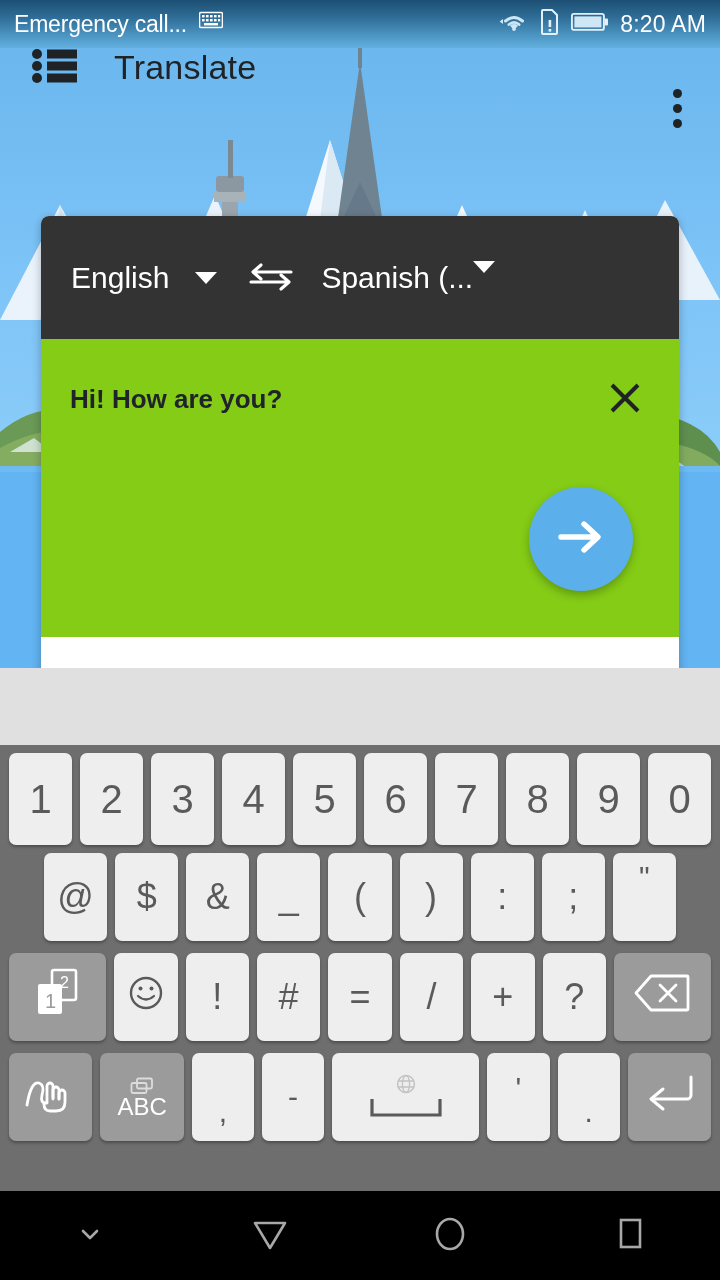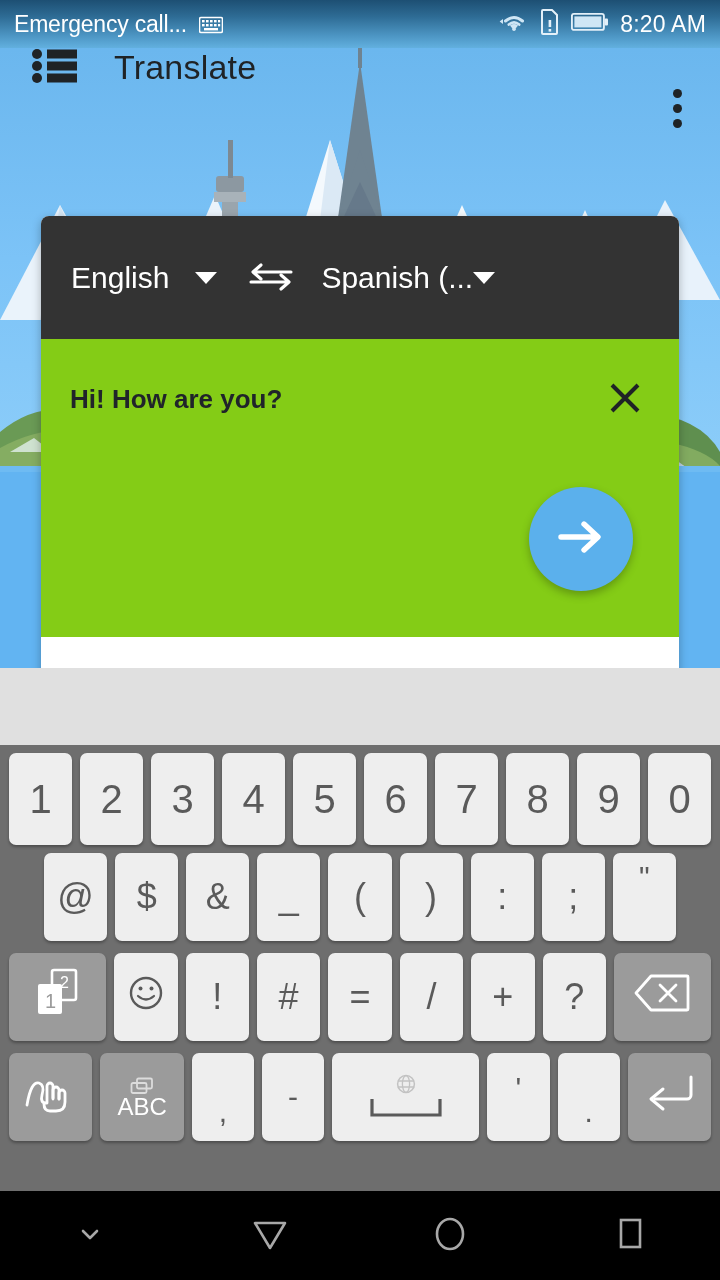--- a/index.html
+++ b/index.html
@@ -27,21 +27,21 @@
   }
 
   
   #statusbar {
     position:absolute; left:0; top:0; width:720px; height:48px;
     background: linear-gradient(#1d4f73 0%, #2e6c95 35%, #4d96c4 75%, #62b0df 100%);
     display:flex; align-items:center;
     padding: 0 14px;
     color:#fff;
   }
-  #statusbar .left { display:flex; align-items:flex-end; gap:12px; flex:1; min-width:0; }
+  #statusbar .left { display:flex; align-items:flex-start; gap:12px; flex:1; min-width:0; }
   #statusbar .right { display:flex; align-items:center; gap:11px; }
   .sb-text { font-size:23px; letter-spacing:-0.2px; white-space:nowrap; }
   .sb-time { font-size:23px; letter-spacing:0.2px; }
 
   
   #appbar {
     position:absolute; left:0; top:48px; width:720px; height:120px;
     display:flex; align-items:flex-start;
   }
   #menu-btn { width:78px; display:flex; justify-content:center; align-items:center; margin-left:16px;}
@@ -65,21 +65,21 @@
     display:flex; align-items:center; color:#fff;
     padding: 0 30px;
   }
   .lang-chip { display:flex; align-items:center; gap:26px; }
   .lang-name { font-size:30px; font-weight:400; white-space:nowrap; }
   .caret {
     width:0;height:0;border-left:11px solid transparent;border-right:11px solid transparent;
     border-top:12px solid #fff;
   }
   #swap-btn { margin:0 20px 0 30px; display:flex; align-items:center; }
-  #lang-target { flex:1; display:flex; align-items:center; justify-content:flex-start; padding-left:6px;}
+  #lang-target { flex:1; display:flex; justify-content:flex-start; padding-left:6px;}
 
   #input-area { position:relative; height:298px; background:#84cc16; }
   #input-text {
     position:absolute; left:29px; top:45px;
     font-size:26px; font-weight:700; color:#20242a;
   }
   #clear-btn {
     position:absolute; right:28px; top:35px; width:52px; height:52px;
     display:flex; align-items:center; justify-content:center;
   }

